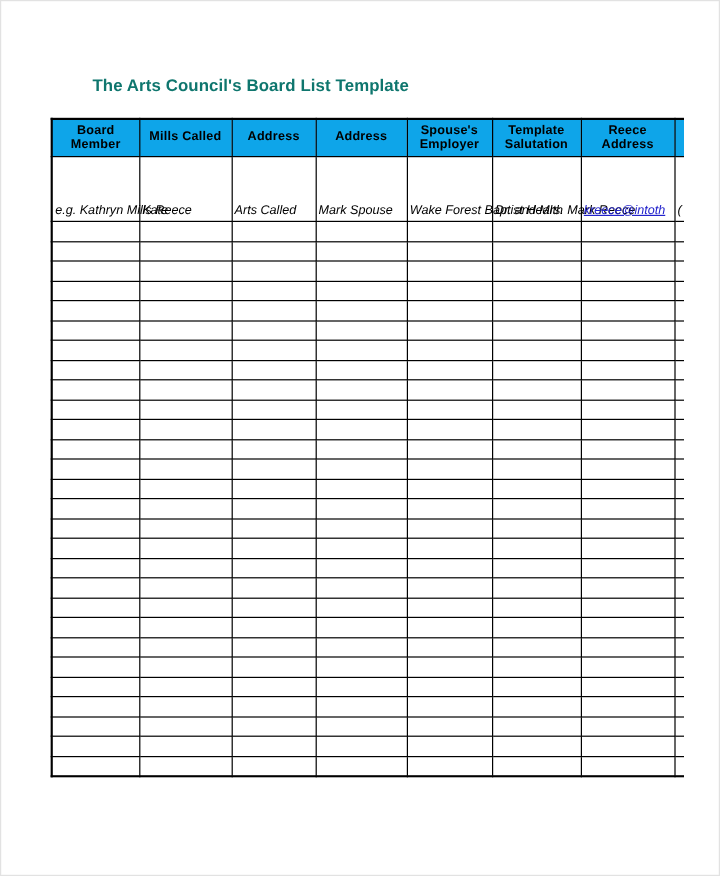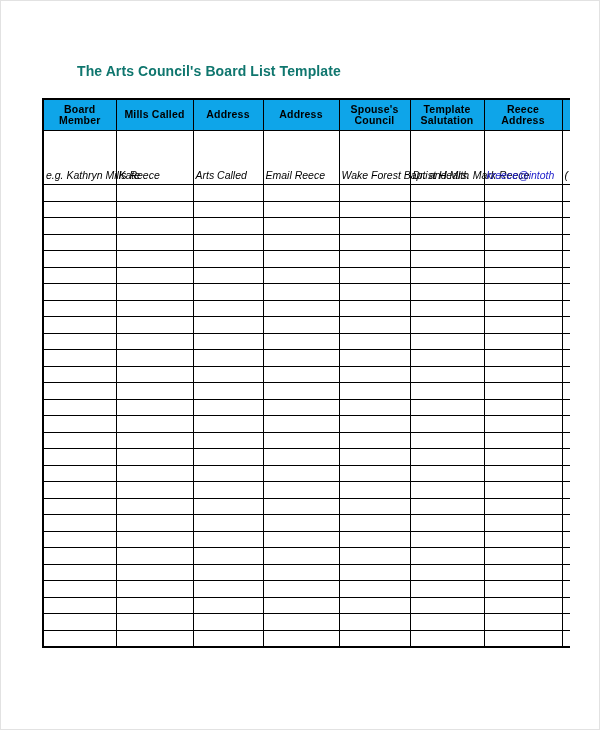--- a/index.html
+++ b/index.html
@@ -75,20 +75,21 @@
     font-size: 10.5px;
     line-height: 12.5px;
     padding: 0 0 3px 2px;
     white-space: nowrap;
   }
   tr.example-row td.email-cell {
     overflow: hidden;
   }
   .email-link {
     color: #2222cc;
+    text-decoration: underline;
     font-style: italic;
     white-space: nowrap;
   }
   
   tr.empty-row td {
     height: 15.5px;
   }
   
   col.c0 { width: 73px; }
   col.c1 { width: 77px; }
@@ -117,32 +118,32 @@
           <col class="c5">
           <col class="c6">
           <col class="c7">
       </colgroup>
       <thead>
         <tr>
           <th>Board Member</th>
           <th>Mills Called</th>
           <th>Address</th>
           <th>Address</th>
-          <th>Spouse's Council</th>
+          <th>Spouse's Employer</th>
           <th>Template Salutation</th>
           <th>Reece Address</th>
           <th></th>
         </tr>
       </thead>
       <tbody id="table-body">
         <tr class="example-row">
           <td>e.g. Kathryn Mills Reece</td>
           <td>Kate</td>
           <td>Arts Called</td>
-          <td>Email Reece</td>
+          <td>Mark Spouse</td>
           <td>Wake Forest Baptist Health</td>
           <td>Dr. and Mrs. Mark Reece</td>
           <td class="email-cell"><span class="email-link">kreece@intoth</span></td>
           <td>(</td>
         </tr>
       <tr class="empty-row">
             <td></td>
             <td></td>
             <td></td>
             <td></td>

